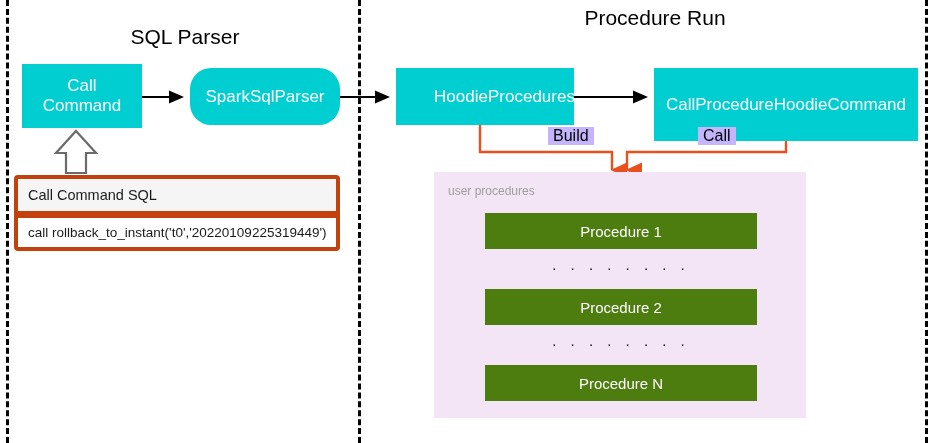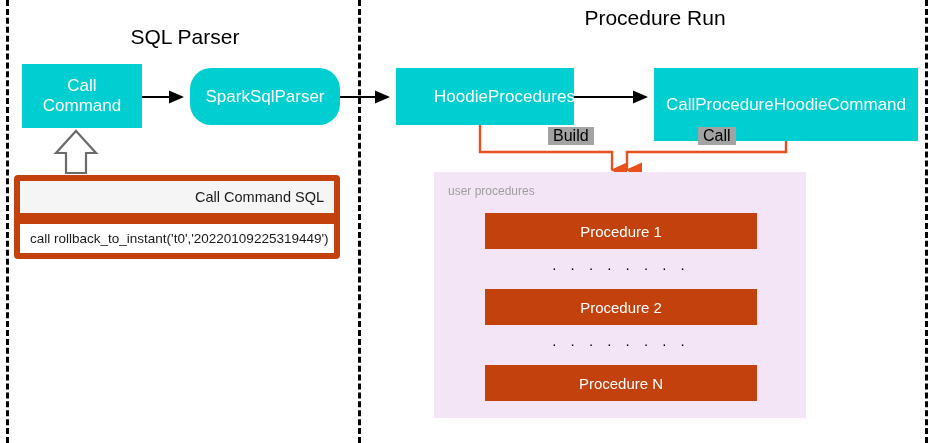--- a/index.html
+++ b/index.html
@@ -99,45 +99,44 @@
     border-radius: 4px;
     overflow: hidden;
     box-sizing: border-box;
     font-size: 13.5px;
     color: #1a1a1a;
   }
   .sql-row {
     box-sizing: border-box;
     padding: 7px 10px;
     background: #ffffff;
-    border: 6px solid #c2410c;
+    border: 4px solid #c2410c;
     border-radius: 0;
     margin-top: -1px;
     white-space: nowrap;
-    text-align: right;
   }
   .sql-row.header {
     background: #f5f5f5;
     font-size: 14.5px;
     padding: 8px 10px;
     margin-top: 0;
   }
 
   
   #orange-connectors {
     position: absolute;
     left: 0; top: 0;
     width: 932px; height: 443px;
     pointer-events: none;
   }
   .edge-label {
     position: absolute;
     font-size: 16px;
     color: #000000;
-    background: #a3a3a3;
+    background: #c4b5fd;
     padding: 0 5px;
     white-space: nowrap;
   }
   #label-build { left: 548px; top: 127px; }
   #label-call  { left: 698px; top: 127px; }
 
   
   #procedures-panel {
     position: absolute;
     left: 434px;
@@ -153,21 +152,21 @@
     top: 12px;
     font-size: 12px;
     color: #9e9e9e;
     white-space: nowrap;
   }
   .procedure-box {
     position: absolute;
     left: 51px;
     width: 272px;
     height: 36px;
-    background: #c2410c;
+    background: #4d7c0f;
     color: #ffffff;
     display: flex;
     align-items: center;
     justify-content: center;
     font-size: 15px;
     box-sizing: border-box;
   }
   #procedure-1 { top: 41px; }
   #procedure-2 { top: 117px; }
   #procedure-3 { top: 193px; }

